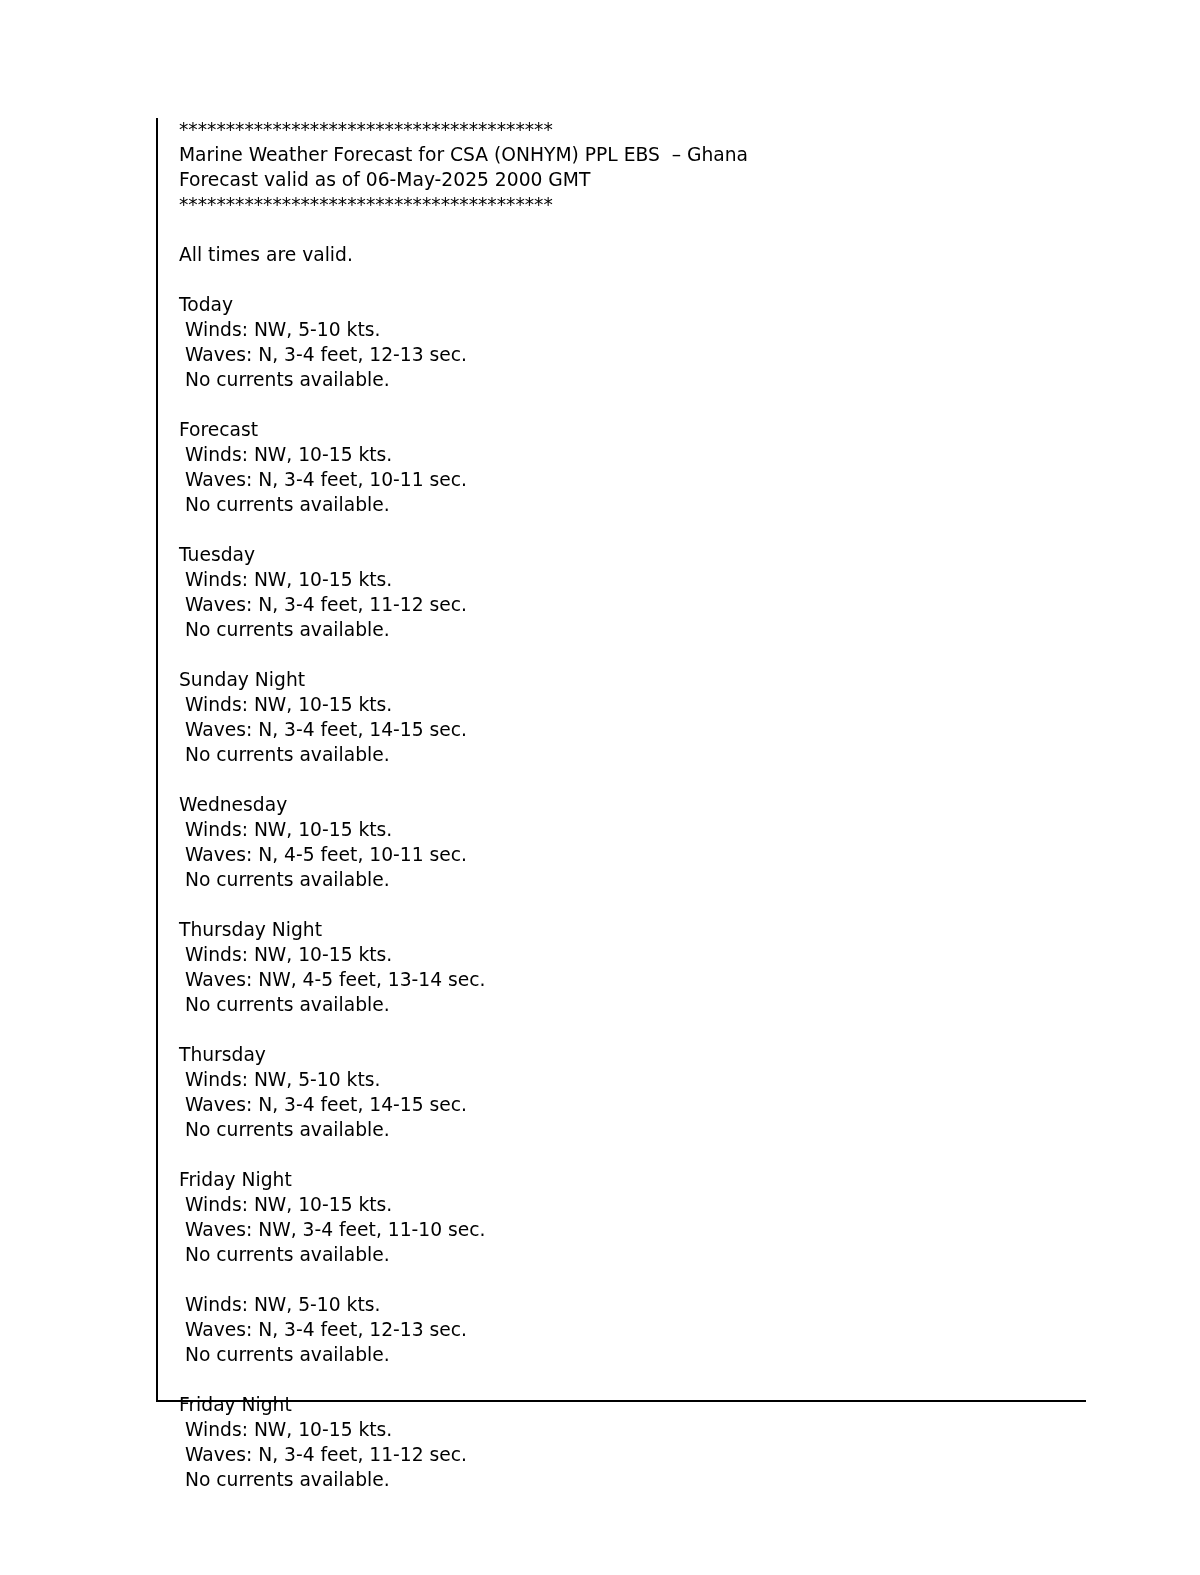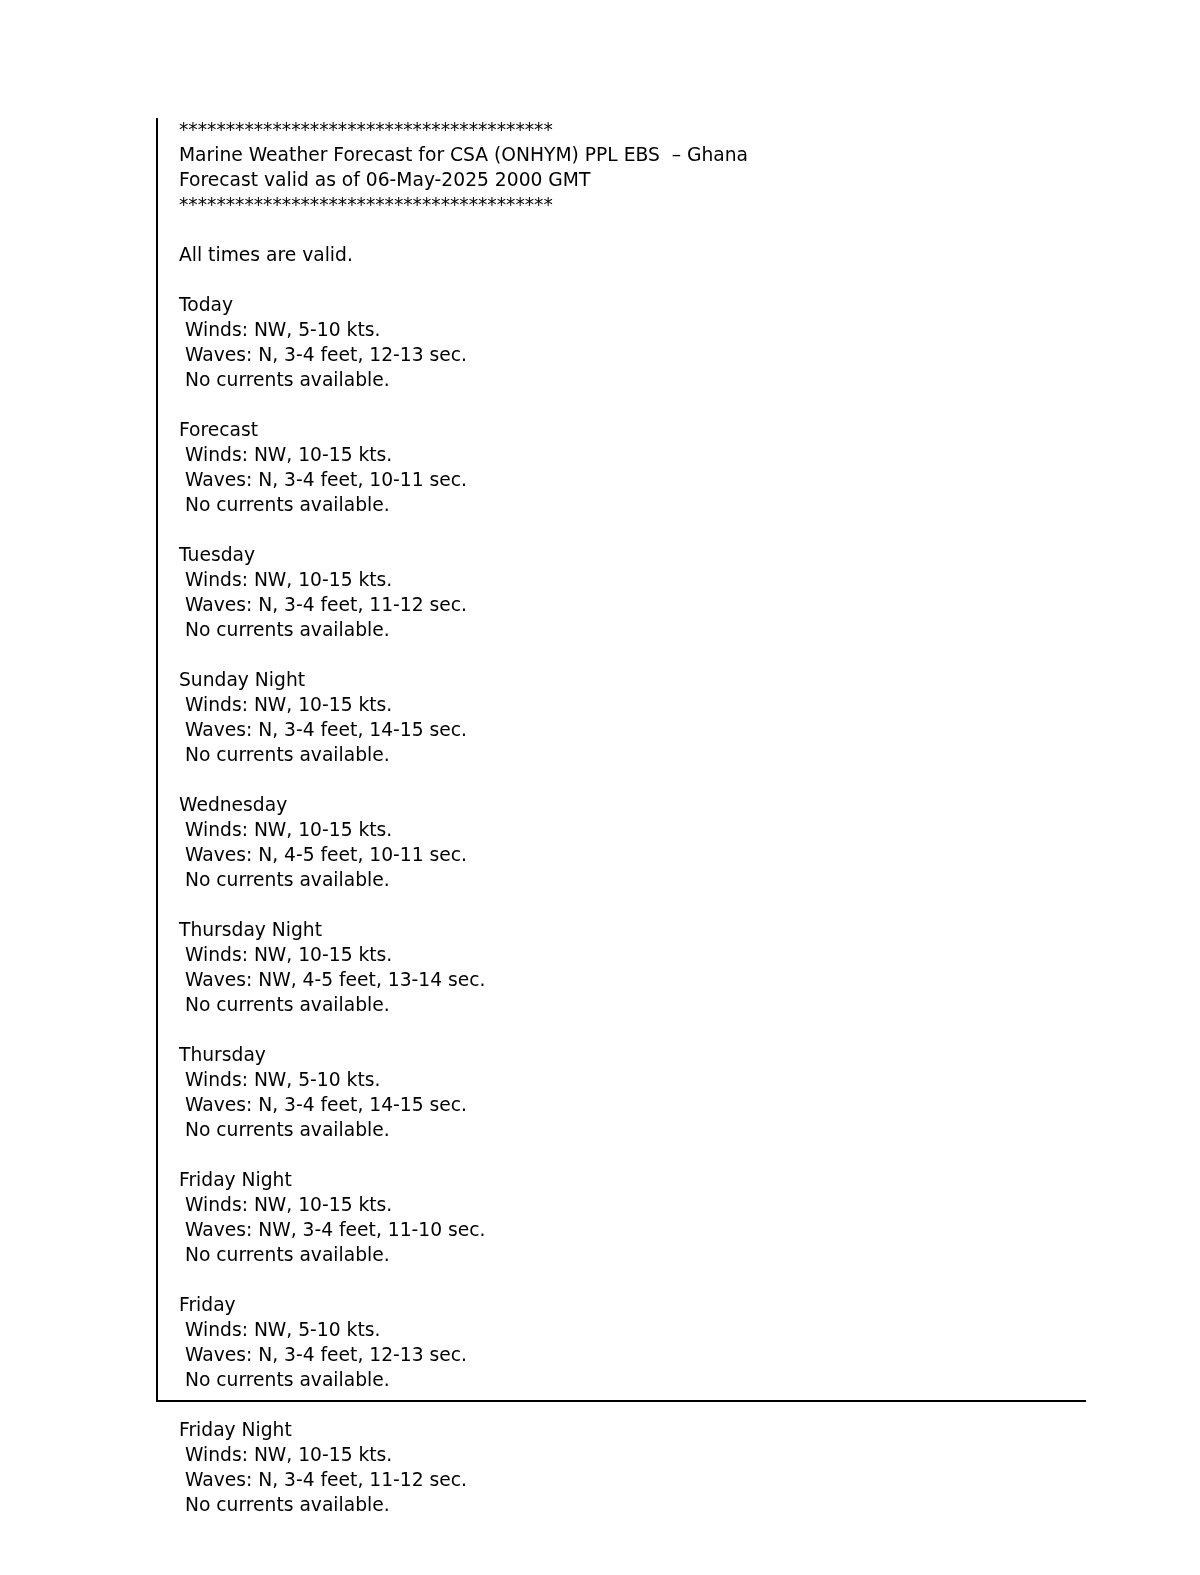--- a/index.html
+++ b/index.html
@@ -109,21 +109,20 @@
   </div>
 
   <div class="section">
     <div class="line">Friday Night</div>
     <div class="line"> Winds: NW, 10-15 kts.</div>
     <div class="line"> Waves: NW, 3-4 feet, 11-10 sec.</div>
     <div class="line"> No currents available.</div>
   </div>
 
   <div class="section">
-    <div class="line">Friday</div>
     <div class="line"> Winds: NW, 5-10 kts.</div>
     <div class="line"> Waves: N, 3-4 feet, 12-13 sec.</div>
     <div class="line"> No currents available.</div>
   </div>
 
   <div class="section">
     <div class="line">Friday Night</div>
     <div class="line"> Winds: NW, 10-15 kts.</div>
     <div class="line"> Waves: N, 3-4 feet, 11-12 sec.</div>
     <div class="line"> No currents available.</div>

